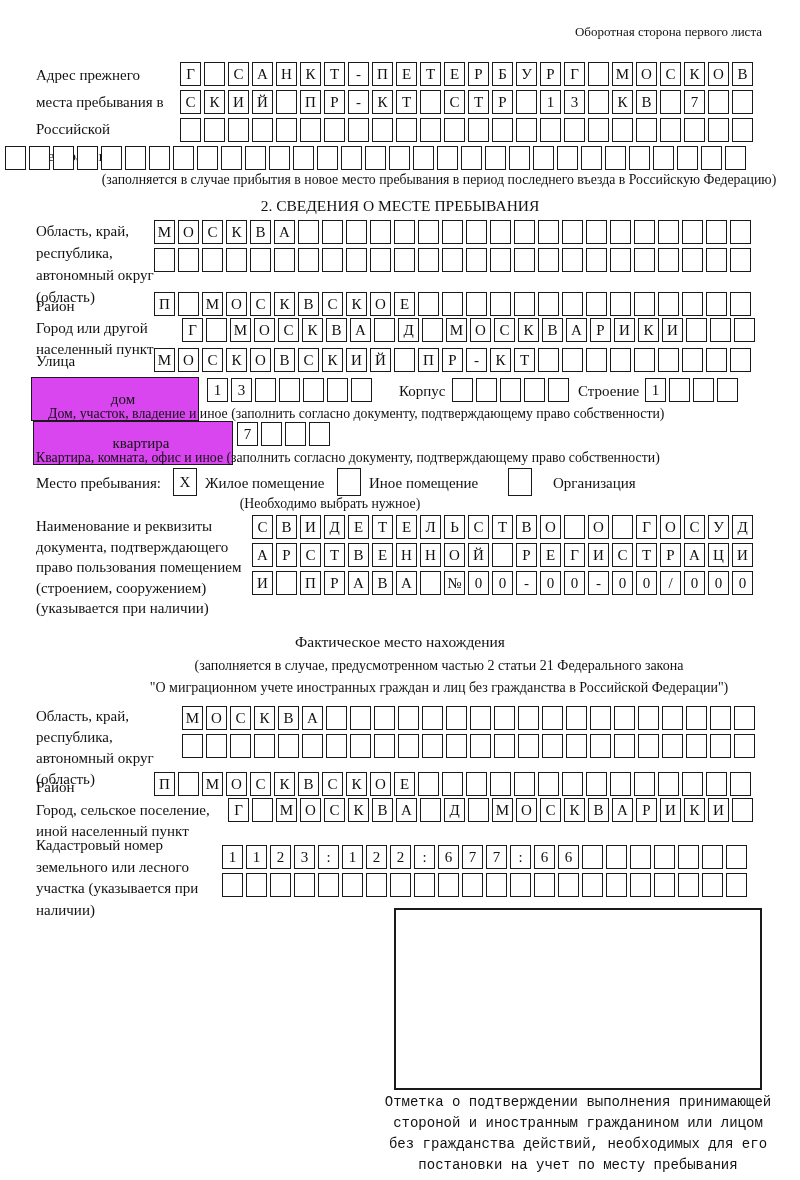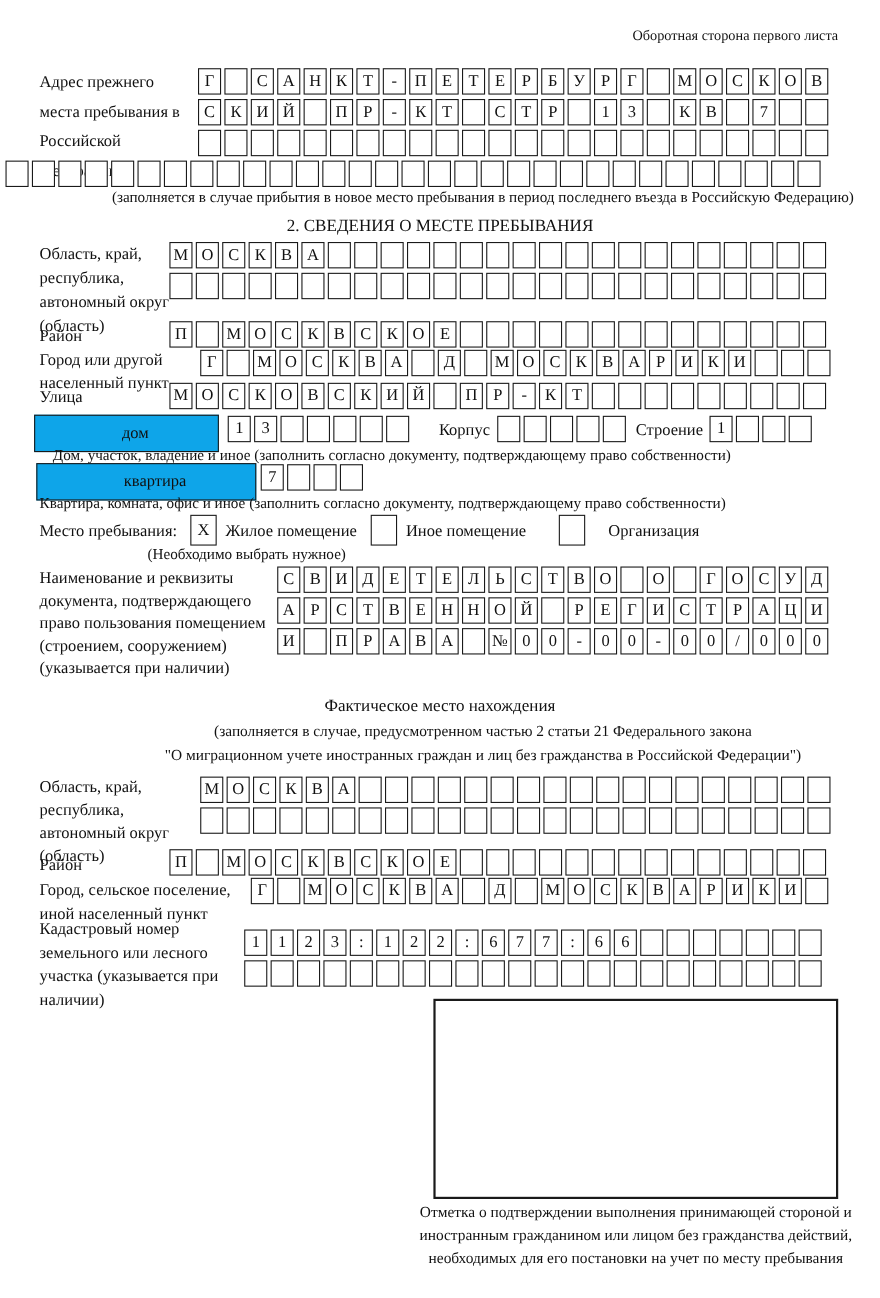--- a/index.html
+++ b/index.html
@@ -12,29 +12,29 @@
   .note{position:absolute;font-size:13.8px;}
   .center{text-align:center;width:100%;left:0;padding-left:39px;}
   .title{position:absolute;font-weight:normal;font-size:15.5px;text-align:center;width:100%;left:0;}
   .cells{position:absolute;display:flex;}
   .cell{
     box-sizing:border-box;flex:0 0 auto;width:21px;height:24px;margin-right:3px;
     border:1.6px solid #1a1a1a;display:flex;align-items:center;justify-content:center;
     font-size:15px;line-height:1;background:#fff;
   }
   .bigbox{
-    position:absolute;box-sizing:border-box;border:1.7px solid #1a1a1a;height:34px;
-    display:flex;align-items:center;justify-content:center;font-size:15px;background:#0ea5e9;padding-left:16px;
+    position:absolute;box-sizing:border-box;border:1.7px solid #1a1a1a;height:44px;
+    display:flex;align-items:center;justify-content:center;font-size:15px;background:#d946ef;padding-left:16px;
   }
   .chk{
     position:absolute;box-sizing:border-box;width:24px;height:28px;border:1.6px solid #1a1a1a;
     display:flex;align-items:center;justify-content:center;font-size:15px;background:#fff;
   }
   .stamp{position:absolute;border:2px solid #1a1a1a;background:#fff;}
-  .caption{position:absolute;font-size:14px;line-height:21px;text-align:center;}
+  .caption{position:absolute;font-size:14px;line-height:21px;text-align:center;font-family:Liberation Mono, monospace;}
 </style>
 </head>
 <body>
 
 <div class="sheet">
 
   <div class="abs" style="top:24px;right:38px;font-size:13px;">Оборотная сторона первого листа</div>
 
   <div class="lbl" style="left:36px;top:62px;width:142px;line-height:27px;">Адрес прежнего места пребывания в Российской Федерации</div>
   <div class="cells" style="left:180px;top:62px;">
@@ -330,21 +330,21 @@
     </div>
   <div class="note" style="left:36px;top:450px;">Квартира, комната, офис и иное (заполнить согласно документу, подтверждающему право собственности)</div>
 
   <div class="lbl" style="left:36px;top:472px;">Место пребывания:</div>
   <div class="chk" style="left:173px;top:468px;">X</div>
   <div class="lbl" style="left:205px;top:472px;">Жилое помещение</div>
   <div class="chk" style="left:337px;top:468px;"></div>
   <div class="lbl" style="left:369px;top:472px;">Иное помещение</div>
   <div class="chk" style="left:508px;top:468px;"></div>
   <div class="lbl" style="left:553px;top:472px;">Организация</div>
-  <div class="note" style="left:134px;top:496px;width:360px;">(Необходимо выбрать нужное)</div>
+  <div class="note" style="left:150px;top:496px;width:360px;text-align:center;">(Необходимо выбрать нужное)</div>
 
   <div class="lbl" style="left:36px;top:516px;width:220px;line-height:20.5px;">Наименование и реквизиты документа, подтверждающего право пользования помещением (строением, сооружением) (указывается при наличии)</div>
   <div class="cells" style="left:252px;top:515px;">
       <div class="cell">С</div>
       <div class="cell">В</div>
       <div class="cell">И</div>
       <div class="cell">Д</div>
       <div class="cell">Е</div>
       <div class="cell">Т</div>
       <div class="cell">Е</div>

